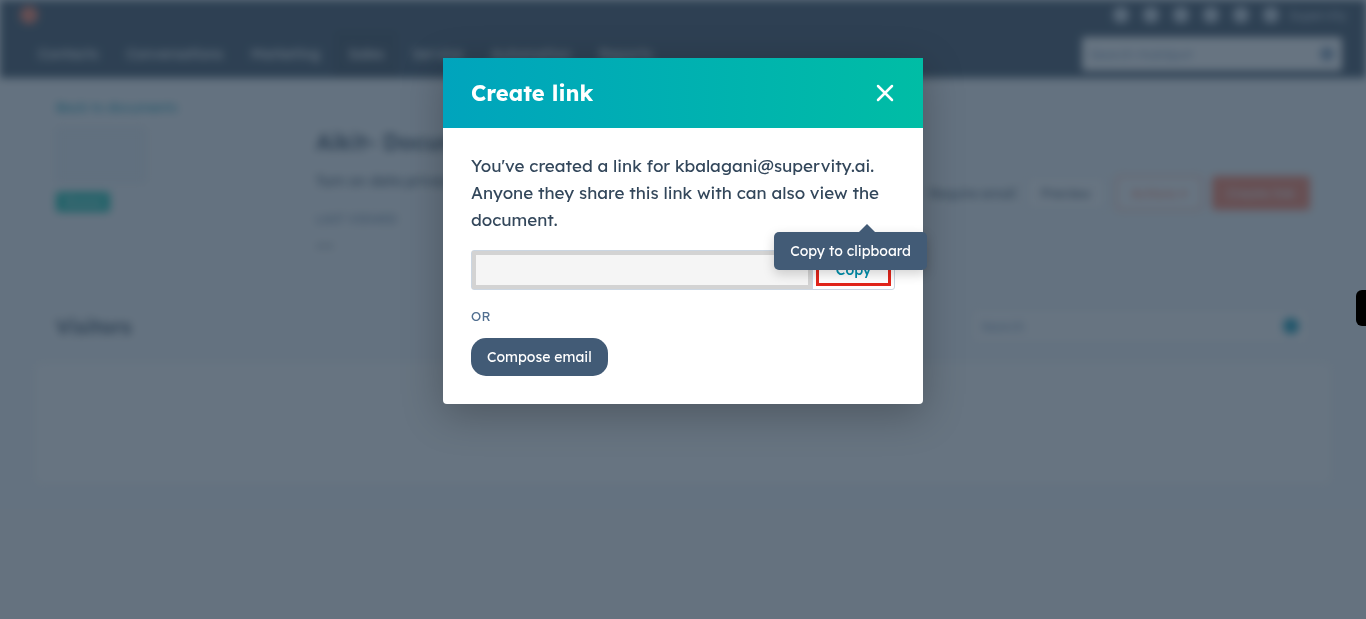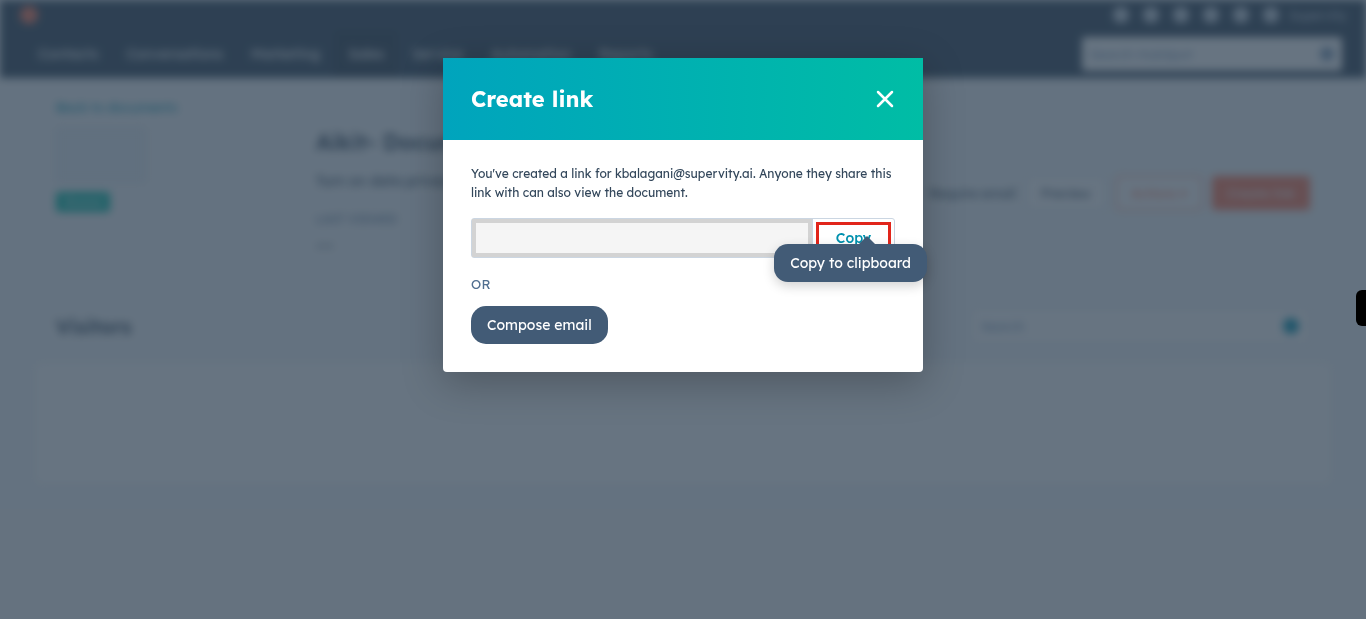--- a/index.html
+++ b/index.html
@@ -47,35 +47,35 @@
     .visitors-head { display:flex; align-items:center; margin-top:50px; padding:0 56px; }
     .visitors-head h2 { font-size:20px; font-weight:600; color:#33475b; }
     .vsearch { margin-left:auto; width:340px; height:36px; border:1px solid #cbd6e2; border-radius:3px; background:#fff; display:flex; align-items:center; padding:0 10px; }
     .vsearch .vicon { width:16px; height:16px; border-radius:50%; background:#0091ae; margin-left:auto; }
 
     .card { margin:20px 36px; background:#fff; height:120px; border-radius:4px; box-shadow:0 1px 3px rgba(0,0,0,.07); }
 
     
     .overlay { position:absolute; inset:0; background:rgba(45,62,80,.72); display:flex; justify-content:center; align-items:flex-start; }
     .modal { width:480px; margin-top:58px; background:#fff; border-radius:4px; box-shadow:0 10px 40px rgba(0,0,0,.25); }
-    .modal-head { height:82px; background:linear-gradient(90deg,#00a4bd 0%,#00bda5 100%); display:flex; align-items:center; padding:0 28px; }
+    .modal-head { height:70px; background:linear-gradient(90deg,#00a4bd 0%,#00bda5 100%); display:flex; align-items:center; padding:0 28px; }
     .modal-head h3 { color:#fff; font-size:22px; font-weight:700; }
     .modal-head .close { margin-left:auto; color:#fff; font-size:22px; cursor:pointer; display:flex; }
     .modal-body { padding:24px 28px 28px; position:relative; }
-    .desc { color:#33475b; font-size:12px; line-height:1.6; }
+    .desc { color:#33475b; font-size:17px; line-height:1.6; }
     .link-row { margin-top:16px; display:flex; border:1px solid #cbd6e2; border-radius:3px; height:40px; }
     .link-input { flex:1; background:#f5f5f5; height:100%; border:none; padding:0 12px; font-size:14px; color:#33475b; }
     .link-input::selection { background:#c9d4df; }
     .link-input-wrap { flex:1; background:#d3d3d3; display:flex; align-items:center; padding:4px; }
     .copy-cell { width:82px; display:flex; align-items:center; justify-content:center; border-left:1px solid #cbd6e2; position:relative; }
     .copy-btn { color:#0091ae; font-size:14px; font-weight:500; background:transparent; border:none; padding:4px 6px; }
     .copy-highlight { position:absolute; top:3px; left:3px; right:3px; bottom:3px; border:3px solid #e1251b; pointer-events:none; }
     .or { color:#516f90; font-weight:400; font-size:13px; margin-top:18px; letter-spacing:.4px; }
     .compose { margin-top:14px; background:#425b76; color:#fff; border:none; border-radius:15px; padding:10px 16px; font-size:14px; cursor:pointer; }
-    .tooltip { position:absolute; top:104px; right:-4px; background:#425b76; color:#fff; font-size:14px; padding:10px 16px; border-radius:14px; white-space:nowrap; box-shadow:0 4px 12px rgba(0,0,0,.18); }
+    .tooltip { position:absolute; top:104px; right:-4px; background:#425b76; color:#fff; font-size:14px; padding:10px 16px; border-radius:5px; white-space:nowrap; box-shadow:0 4px 12px rgba(0,0,0,.18); }
     .tooltip::before { content:""; position:absolute; top:-8px; left:50%; margin-left:8px; border:8px solid transparent; border-bottom-color:#425b76; border-top:none; }
 
     
     .edge-tab { position:absolute; right:0; top:290px; width:10px; height:36px; background:#000; border-radius:6px 0 0 6px; }
   </style>
 </head>
 <body>
 
 <div class="bg-page">
 

